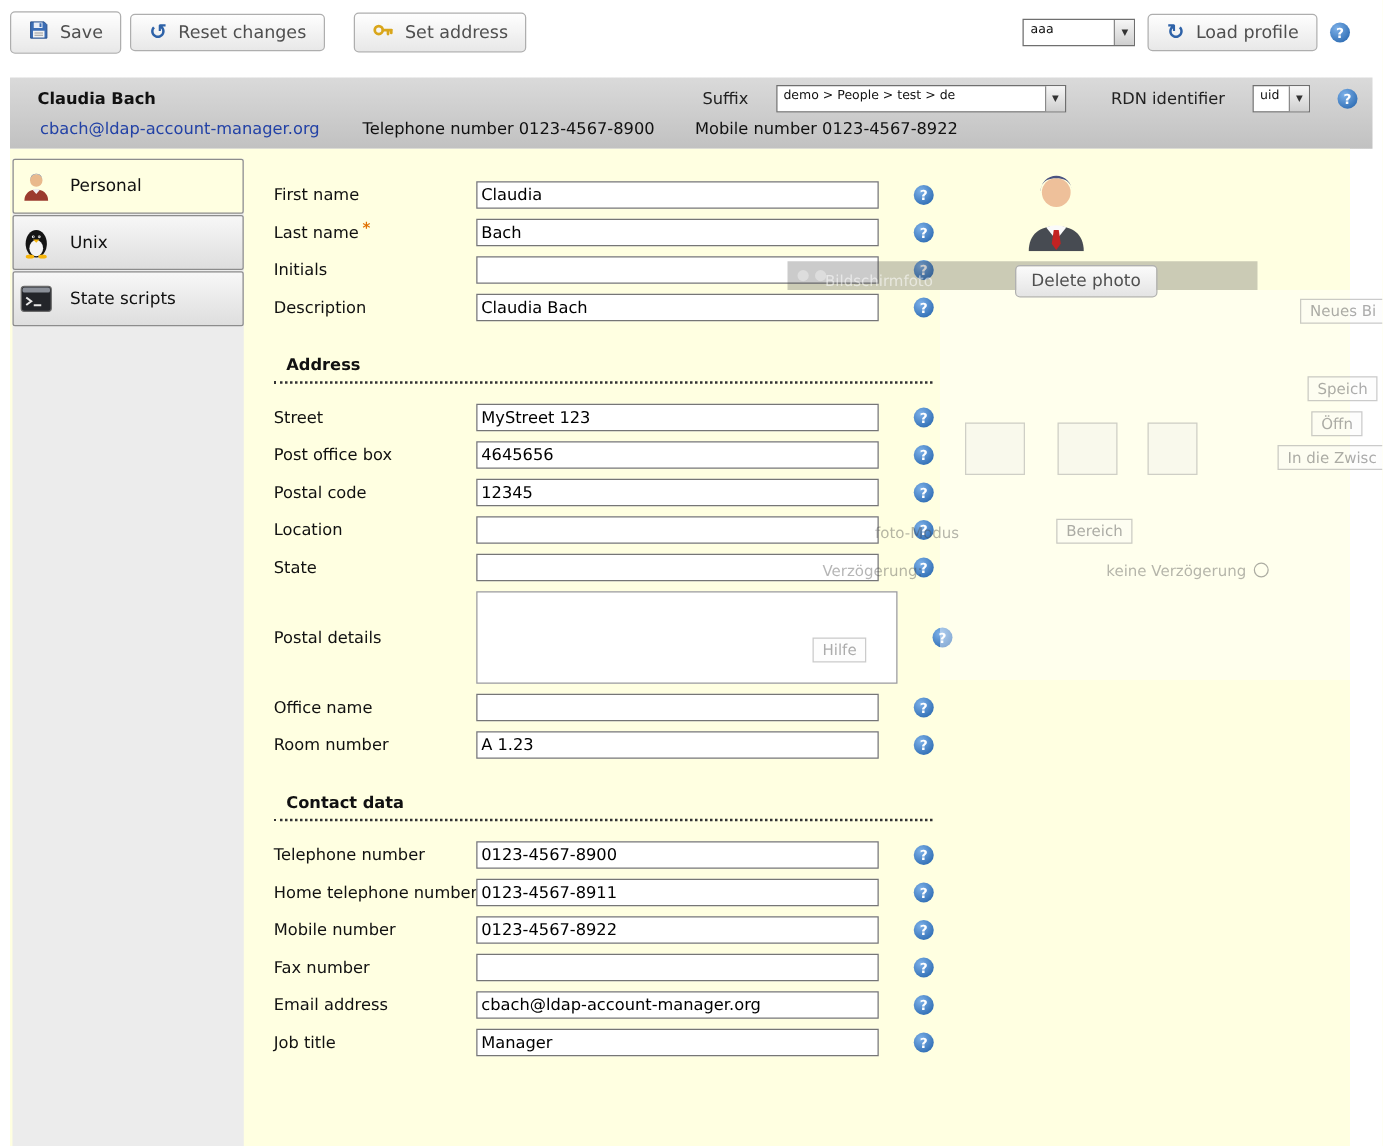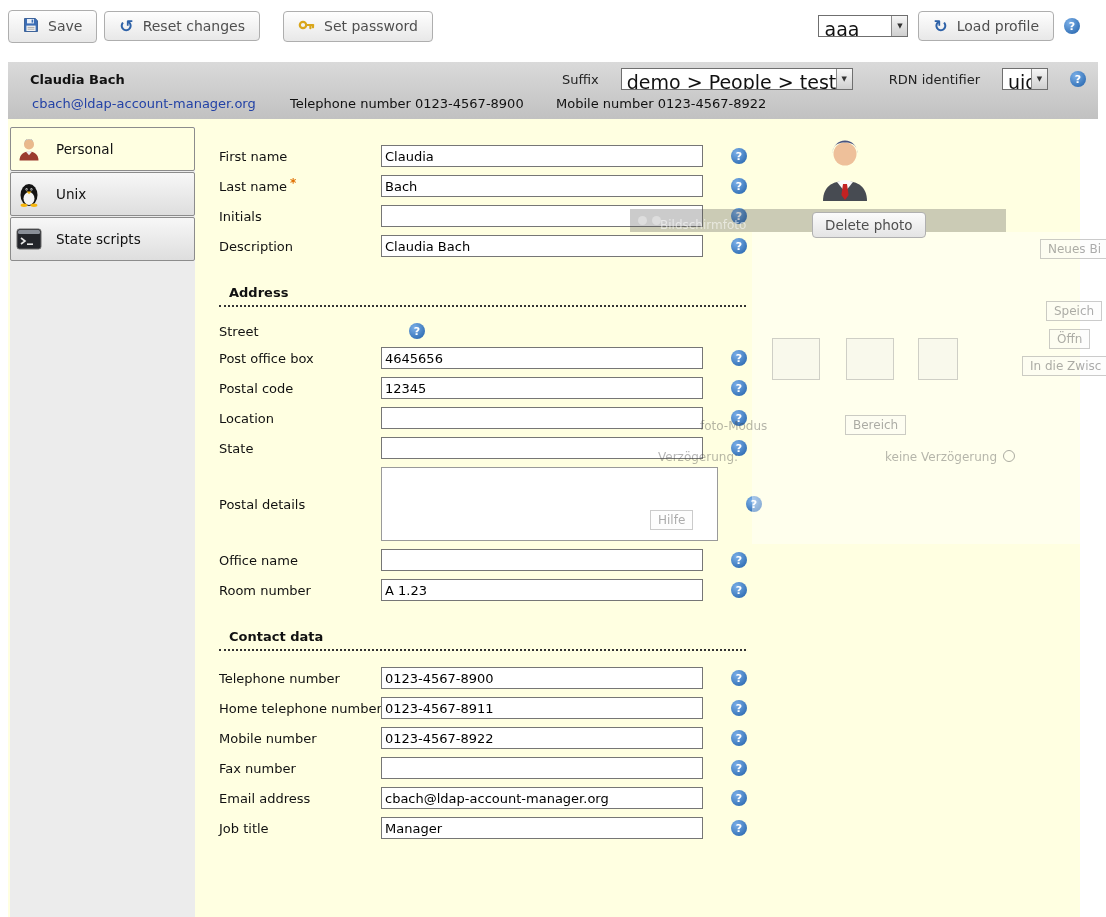--- a/index.html
+++ b/index.html
@@ -12,21 +12,21 @@
              align-items:center; padding-left:8px; box-sizing:border-box; gap:7px; background:#fff; }
   .btn { display:inline-flex; align-items:center; gap:9px; padding:6px 14px; border:1px solid #aeaeae;
          border-radius:4px; background:linear-gradient(#fefefe,#e8e8e8); color:#4f4f4f;
          font-size:14px; font-family:inherit; cursor:pointer; }
   .btn-setpw { margin-left:16px; }
   .glyph-blue { color:#2e62a8; font-size:17px; line-height:14px; font-weight:bold; }
   .toolbar-right { margin-left:auto; display:flex; align-items:center; gap:10px; padding-right:26px; }
 
   .sel { display:inline-flex; align-items:stretch; border:1px solid #6f6f6f; background:#fff;
          height:20px; cursor:pointer; }
-  .sel-text { padding:2px 5px 0 5px; white-space:nowrap; overflow:hidden; font-size:19px; }
+  .sel-text { padding:2px 5px 0 5px; white-space:nowrap; overflow:hidden; font-size:10px; }
   .sel-arrow { width:15px; display:flex; align-items:center; justify-content:center; flex:none;
                border-left:1px solid #8a8a8a; background:linear-gradient(#f6f6f6,#cfcfcf);
                font-size:7px; color:#333; margin-left:auto; }
 
   .help { width:16px; height:16px; border-radius:50%; flex:none;
           background:radial-gradient(circle at 35% 30%, #7cb0e8, #1d5ea8);
           color:#fff; font-size:11px; font-weight:bold; display:inline-flex;
           align-items:center; justify-content:center; cursor:pointer; }
 
   
@@ -112,21 +112,21 @@
       <span>Reset changes</span>
     </button>
 
     <button class="btn btn-setpw">
       <span>
         <svg width="17" height="14" viewBox="0 0 17 14">
           <circle cx="5" cy="7" r="3.2" fill="none" stroke="#d9a61b" stroke-width="2.2"></circle>
           <path d="M8.4 7h6.8M12.4 7v3.2M15 7v2.3" stroke="#d9a61b" stroke-width="2.2" fill="none" stroke-linecap="round"></path>
         </svg>
       </span>
-      <span>Set password</span>
+      <span>Set address</span>
     </button>
 
     <div class="toolbar-right">
       <div class="sel" style="width:88px">
         <span class="sel-text">aaa</span>
         <span class="sel-arrow">▼</span>
       </div>
       <button class="btn">
         <span class="glyph-blue">↻</span>
         <span>Load profile</span>
@@ -225,20 +225,21 @@
       <div class="form-row">
         <span class="flabel">Description</span>
         <input class="finput" value="Claudia Bach" style="">
         <span class="help">?</span>
       </div>
 
       <div class="section">Address</div>
 
       <div class="form-row">
         <span class="flabel">Street</span>
+        <input class="finput" value="MyStreet 123" style="">
         <span class="help">?</span>
       </div>
 
       <div class="form-row">
         <span class="flabel">Post office box</span>
         <input class="finput" value="4645656" style="">
         <span class="help">?</span>
       </div>
 
       <div class="form-row">

